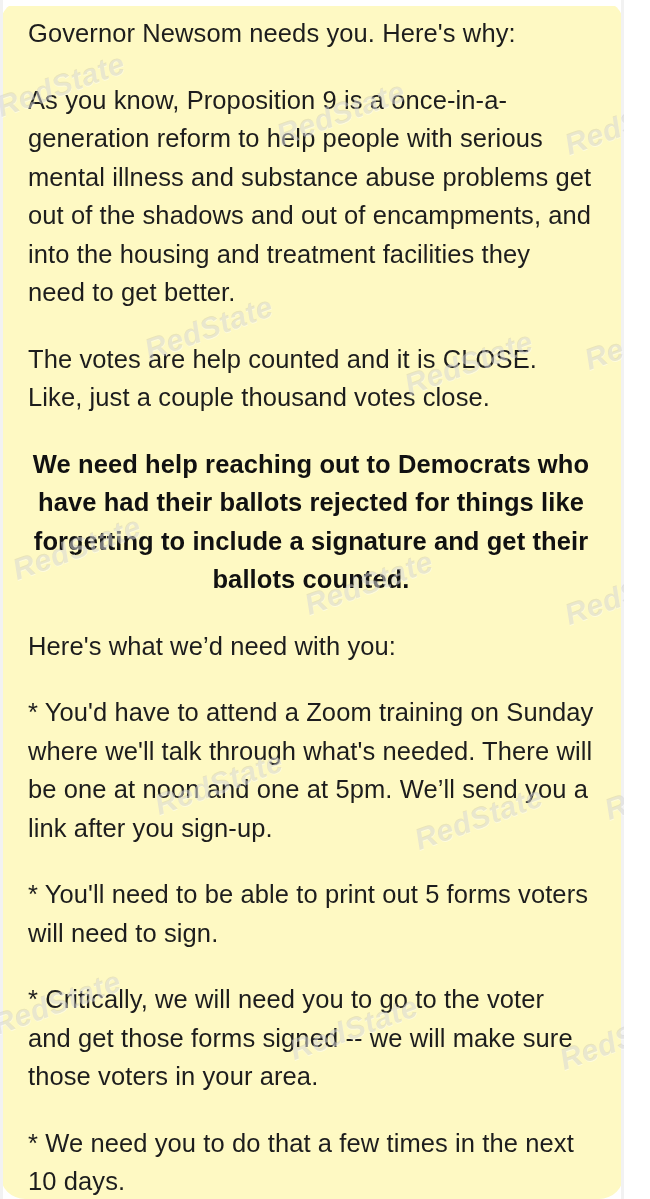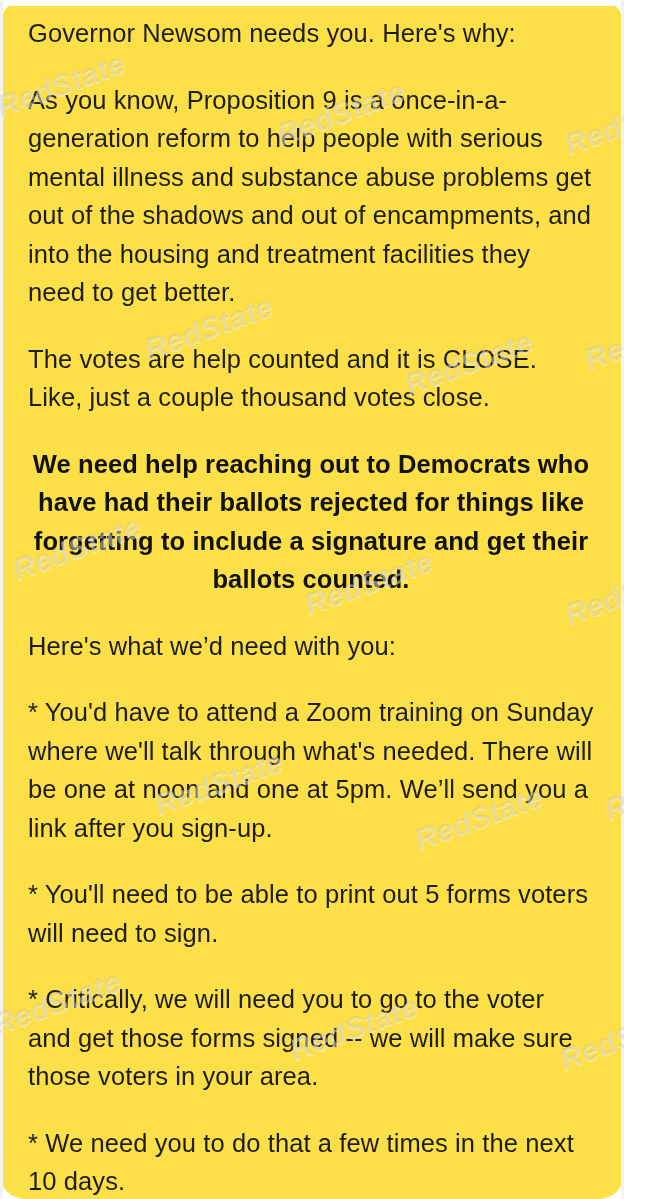--- a/index.html
+++ b/index.html
@@ -12,21 +12,21 @@
     height: 1199px;
     overflow: hidden;
     font-family: "Liberation Sans", sans-serif;
     color: #1a1a1a;
     position: relative;
   }
   .page {
     position: relative;
     width: 624px;
     height: 1199px;
-    background: #fde047;
+    background: #fef9c3;
     box-sizing: border-box;
     padding: 14px 30px 0 28px;
     border-radius: 25px;
   }
   .content {
     position: relative;
     z-index: 2;
   }
   p.para {
     margin: 0 0 28px 0;

